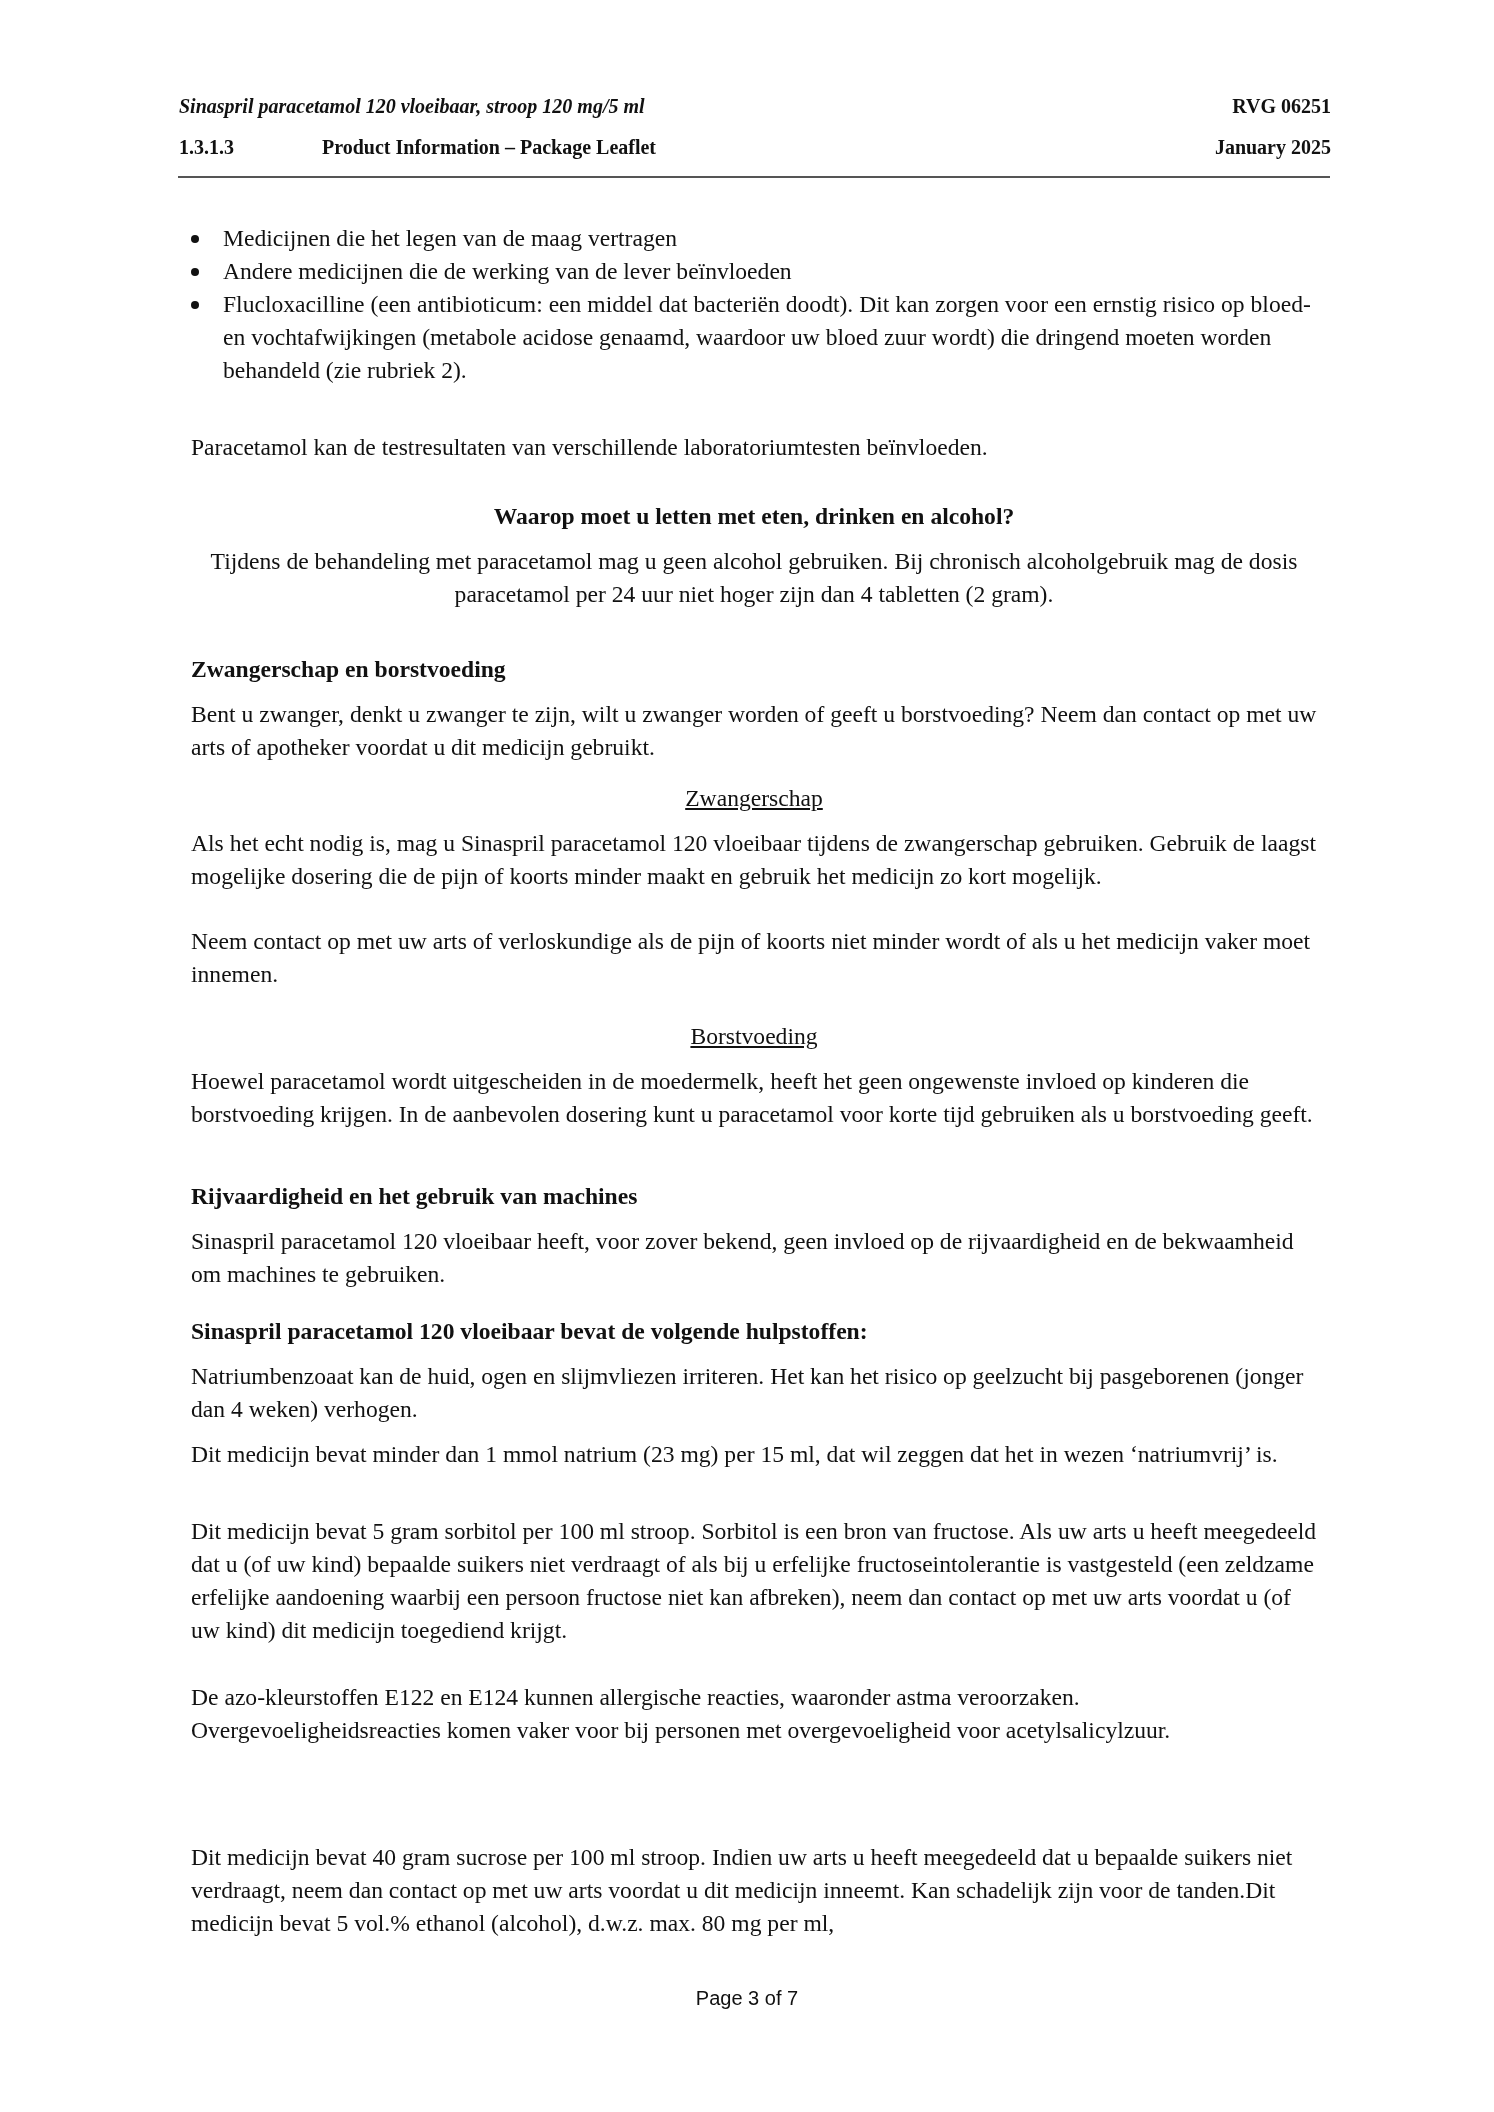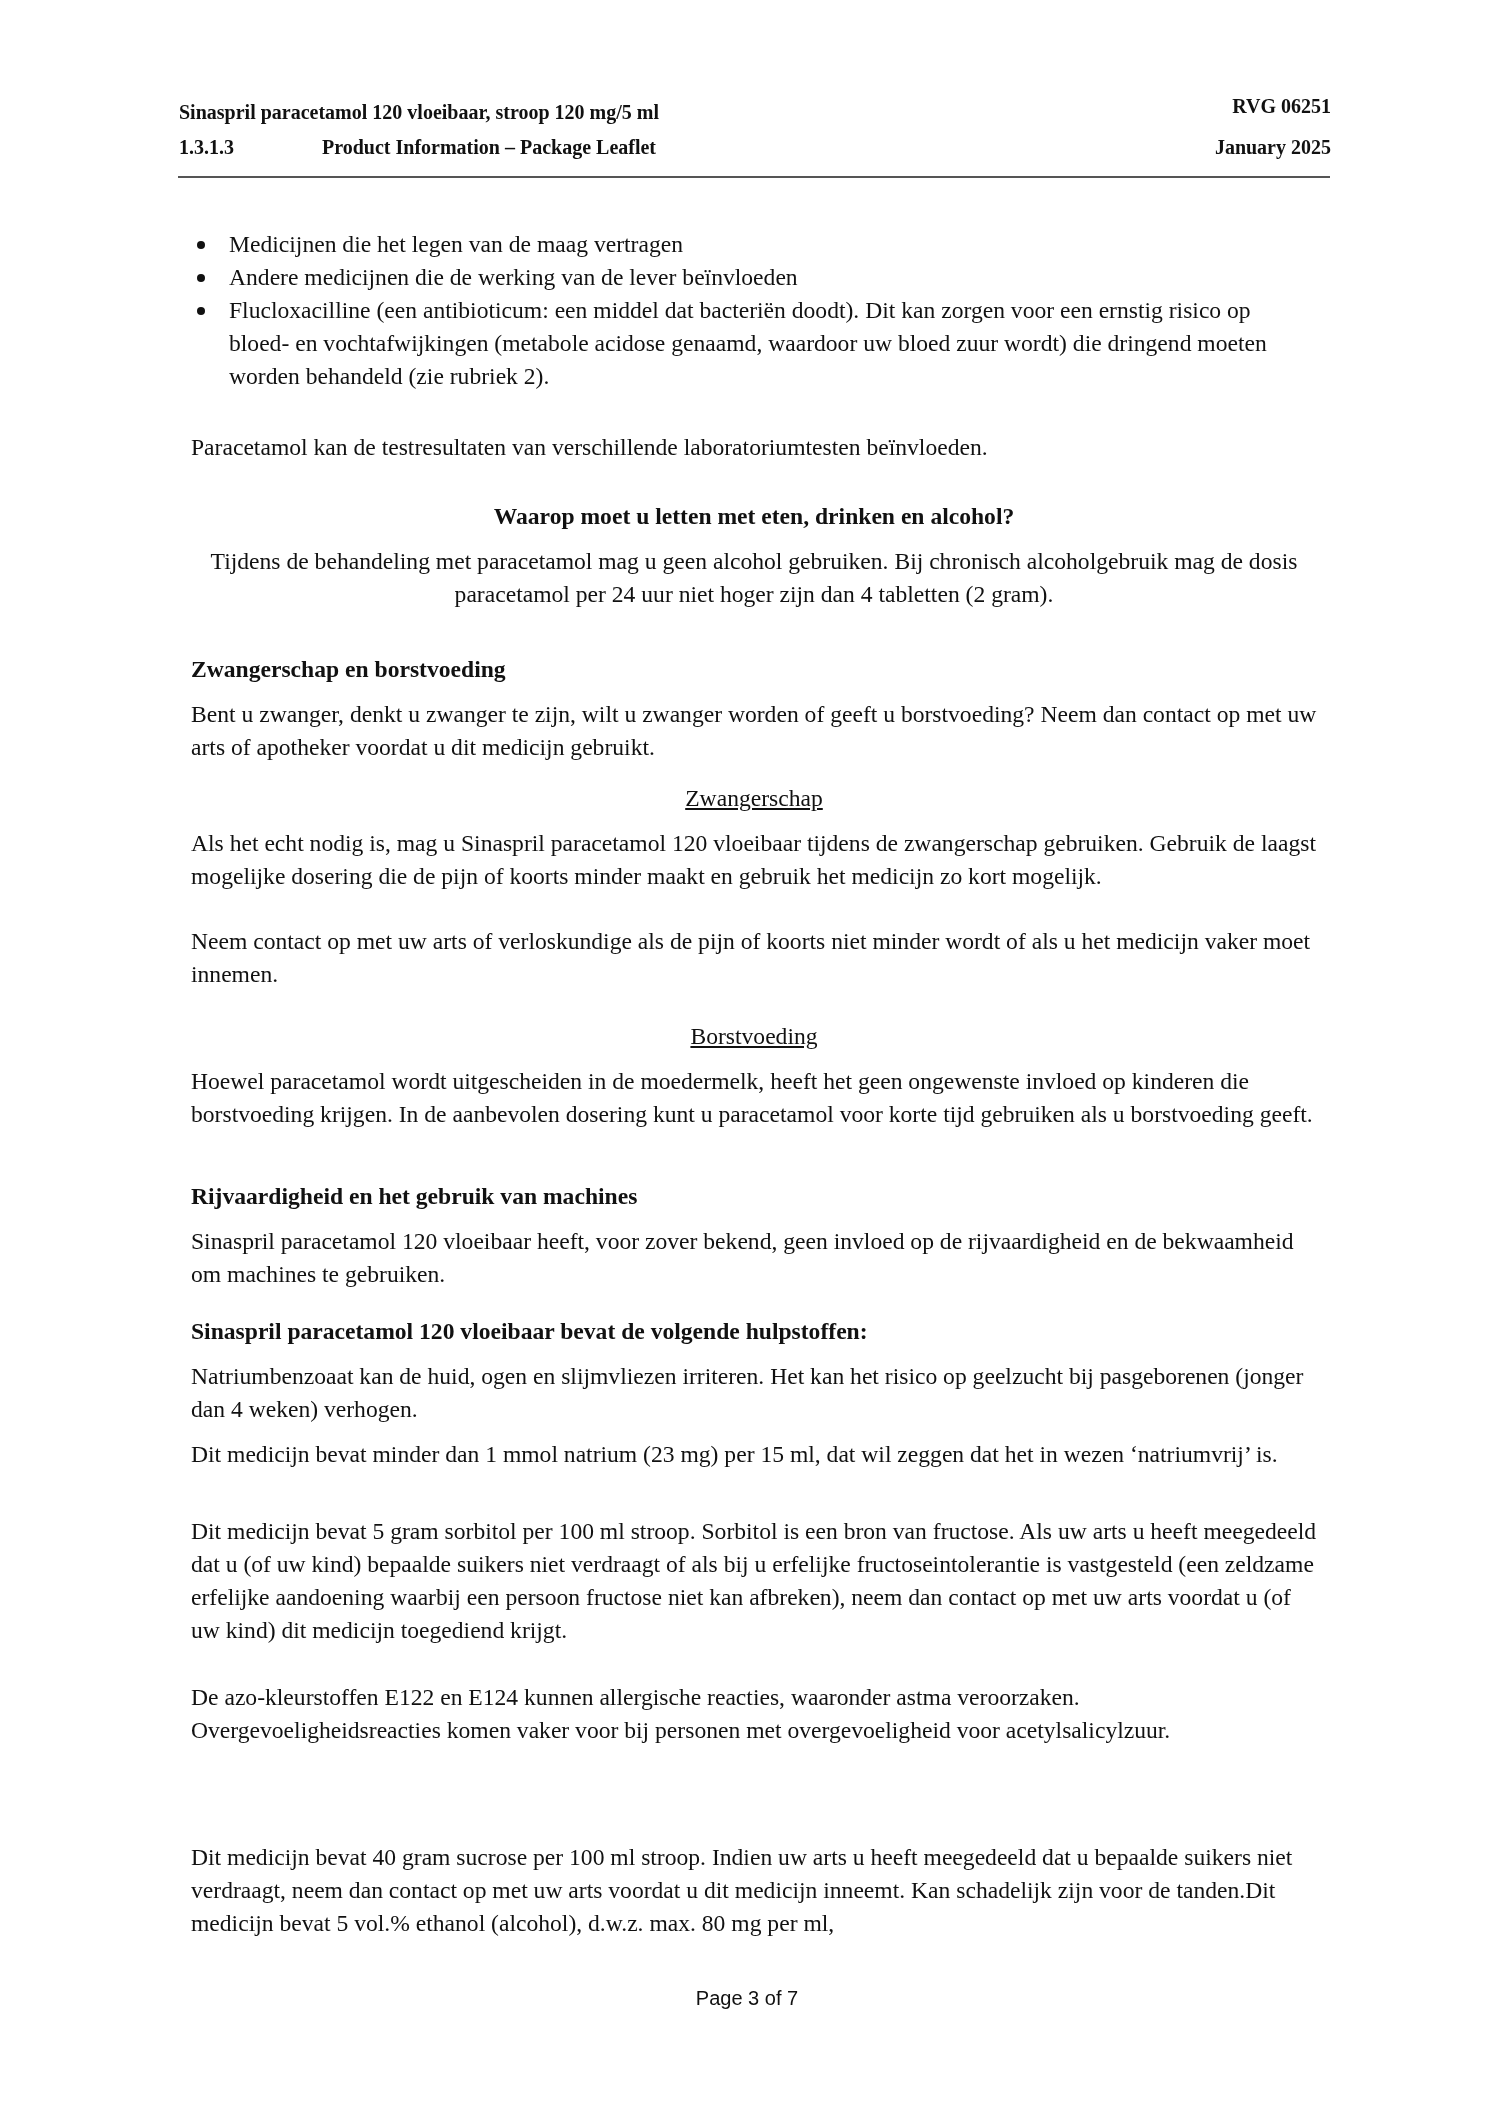--- a/index.html
+++ b/index.html
@@ -4,31 +4,31 @@
 <style>
   html, body { margin: 0; padding: 0; background: #ffffff; }
   body { width: 1494px; height: 2112px; position: relative; overflow: hidden; color: #111; }
   .page { position: absolute; left: 0; top: 0; width: 1494px; height: 2112px; background: #fff; }
   .hdr { position: absolute; font-family: "Liberation Serif", serif; font-weight: bold; font-size: 20px; line-height: 24px; white-space: nowrap; }
   .rule { position: absolute; left: 178px; width: 1152px; top: 176px; height: 0; border-top: 2px solid #555; }
   .block { position: absolute; left: 179px; width: 1150px; font-family: "Liberation Serif", serif; font-size: 23.6px; line-height: 33px; }
   .block p { margin: 12px; }
   .h { font-weight: bold; }
   .u { text-decoration: underline; text-align: center; }
-  ul.bul { list-style: none; margin: 14px; padding: 0; }
+  ul.bul { list-style: none; margin: 8px; padding: 0; }
   ul.bul li { position: relative; padding-left: 36px; }
   ul.bul li .dot { position: absolute; left: 4px; top: 13px; width: 8px; height: 8px; border-radius: 50%; background: #111; }
   .footer { position: absolute; left: 0; width: 1494px; top: 1986px; text-align: center; font-family: "Liberation Sans", sans-serif; font-size: 20px; line-height: 24px; }
 </style>
 </head>
 <body>
 
 <div class="page">
 
-  <div class="hdr" style="left:179px; top:100px;">Sinaspril paracetamol 120 vloeibaar, stroop 120 mg/5 ml</div>
+  <div class="hdr" style="left:179px; top:94px;font-style:italic;">Sinaspril paracetamol 120 vloeibaar, stroop 120 mg/5 ml</div>
   <div class="hdr" style="right:163px; top:94px; text-align:left;">RVG 06251</div>
   <div class="hdr" style="left:179px; top:135px;">1.3.1.3</div>
   <div class="hdr" style="left:322px; top:135px;">Product Information – Package Leaflet</div>
   <div class="hdr" style="right:163px; top:135px; text-align:right;">January 2025</div>
   <div class="rule"></div>
 
   <div class="block" style="top:214px;">
     <ul class="bul">
       <li><span class="dot"></span><span>Medicijnen die het legen van de maag vertragen</span></li>
       <li><span class="dot"></span><span>Andere medicijnen die de werking van de lever beïnvloeden</span></li>

